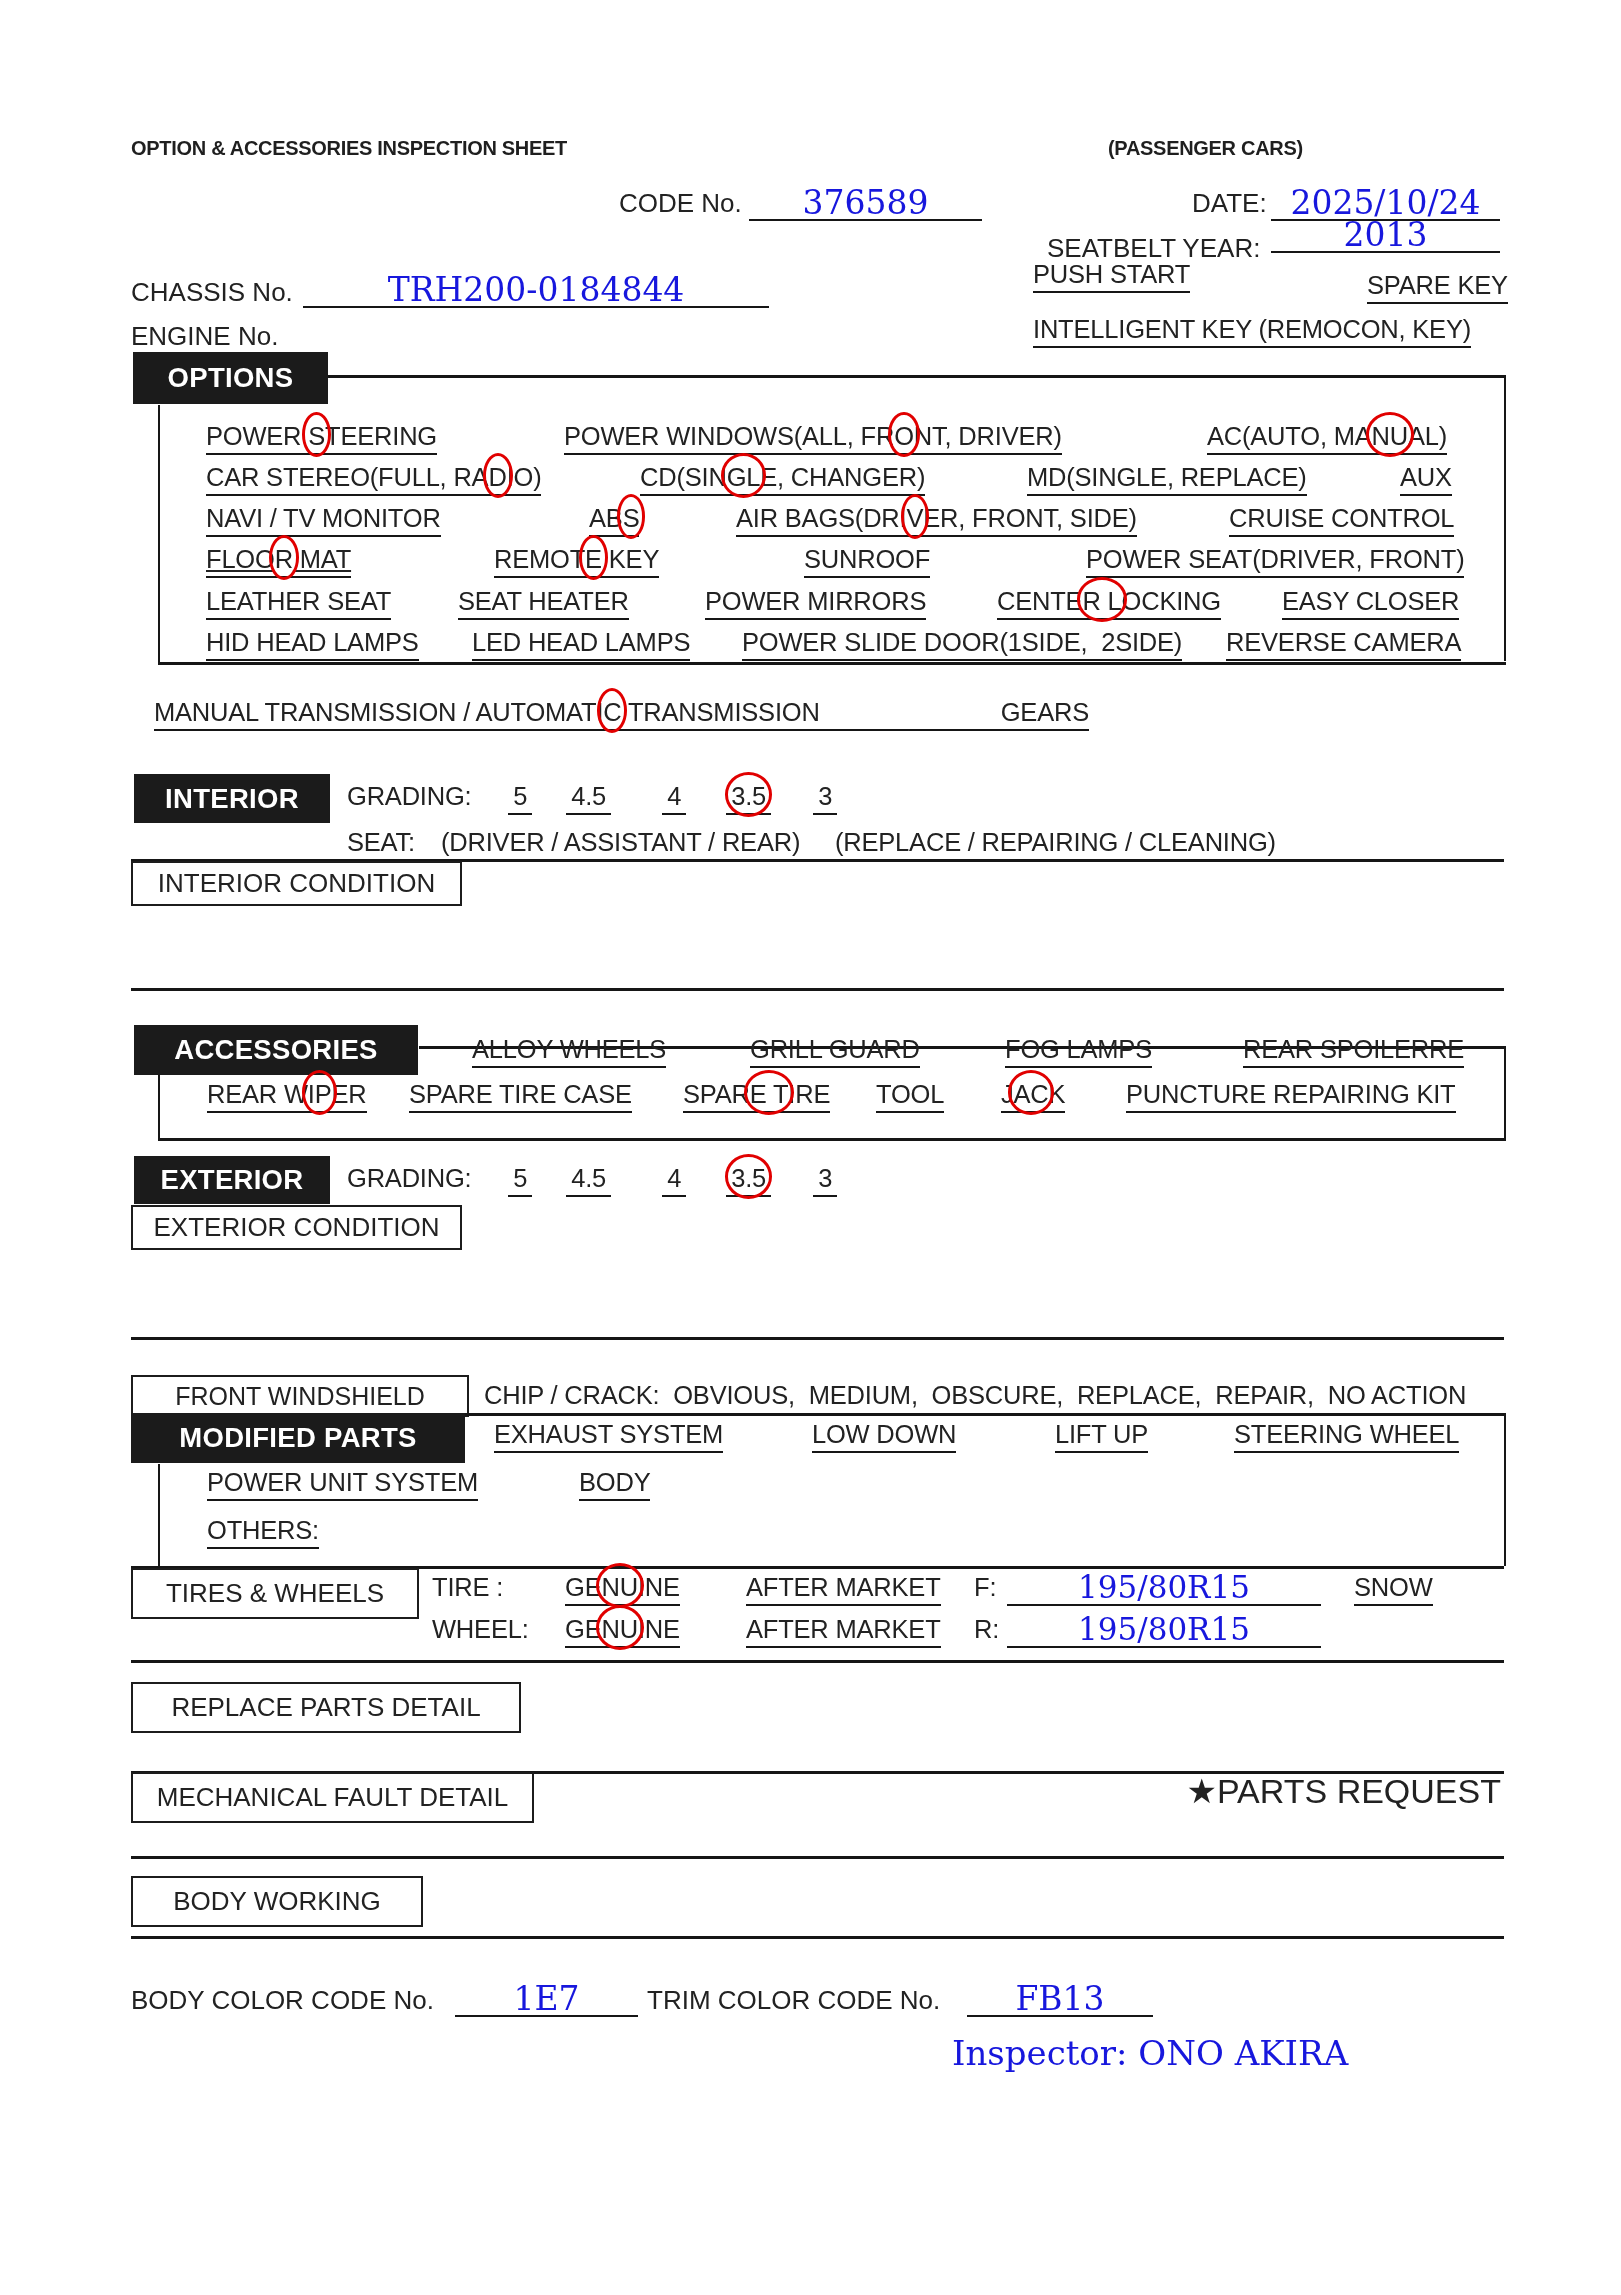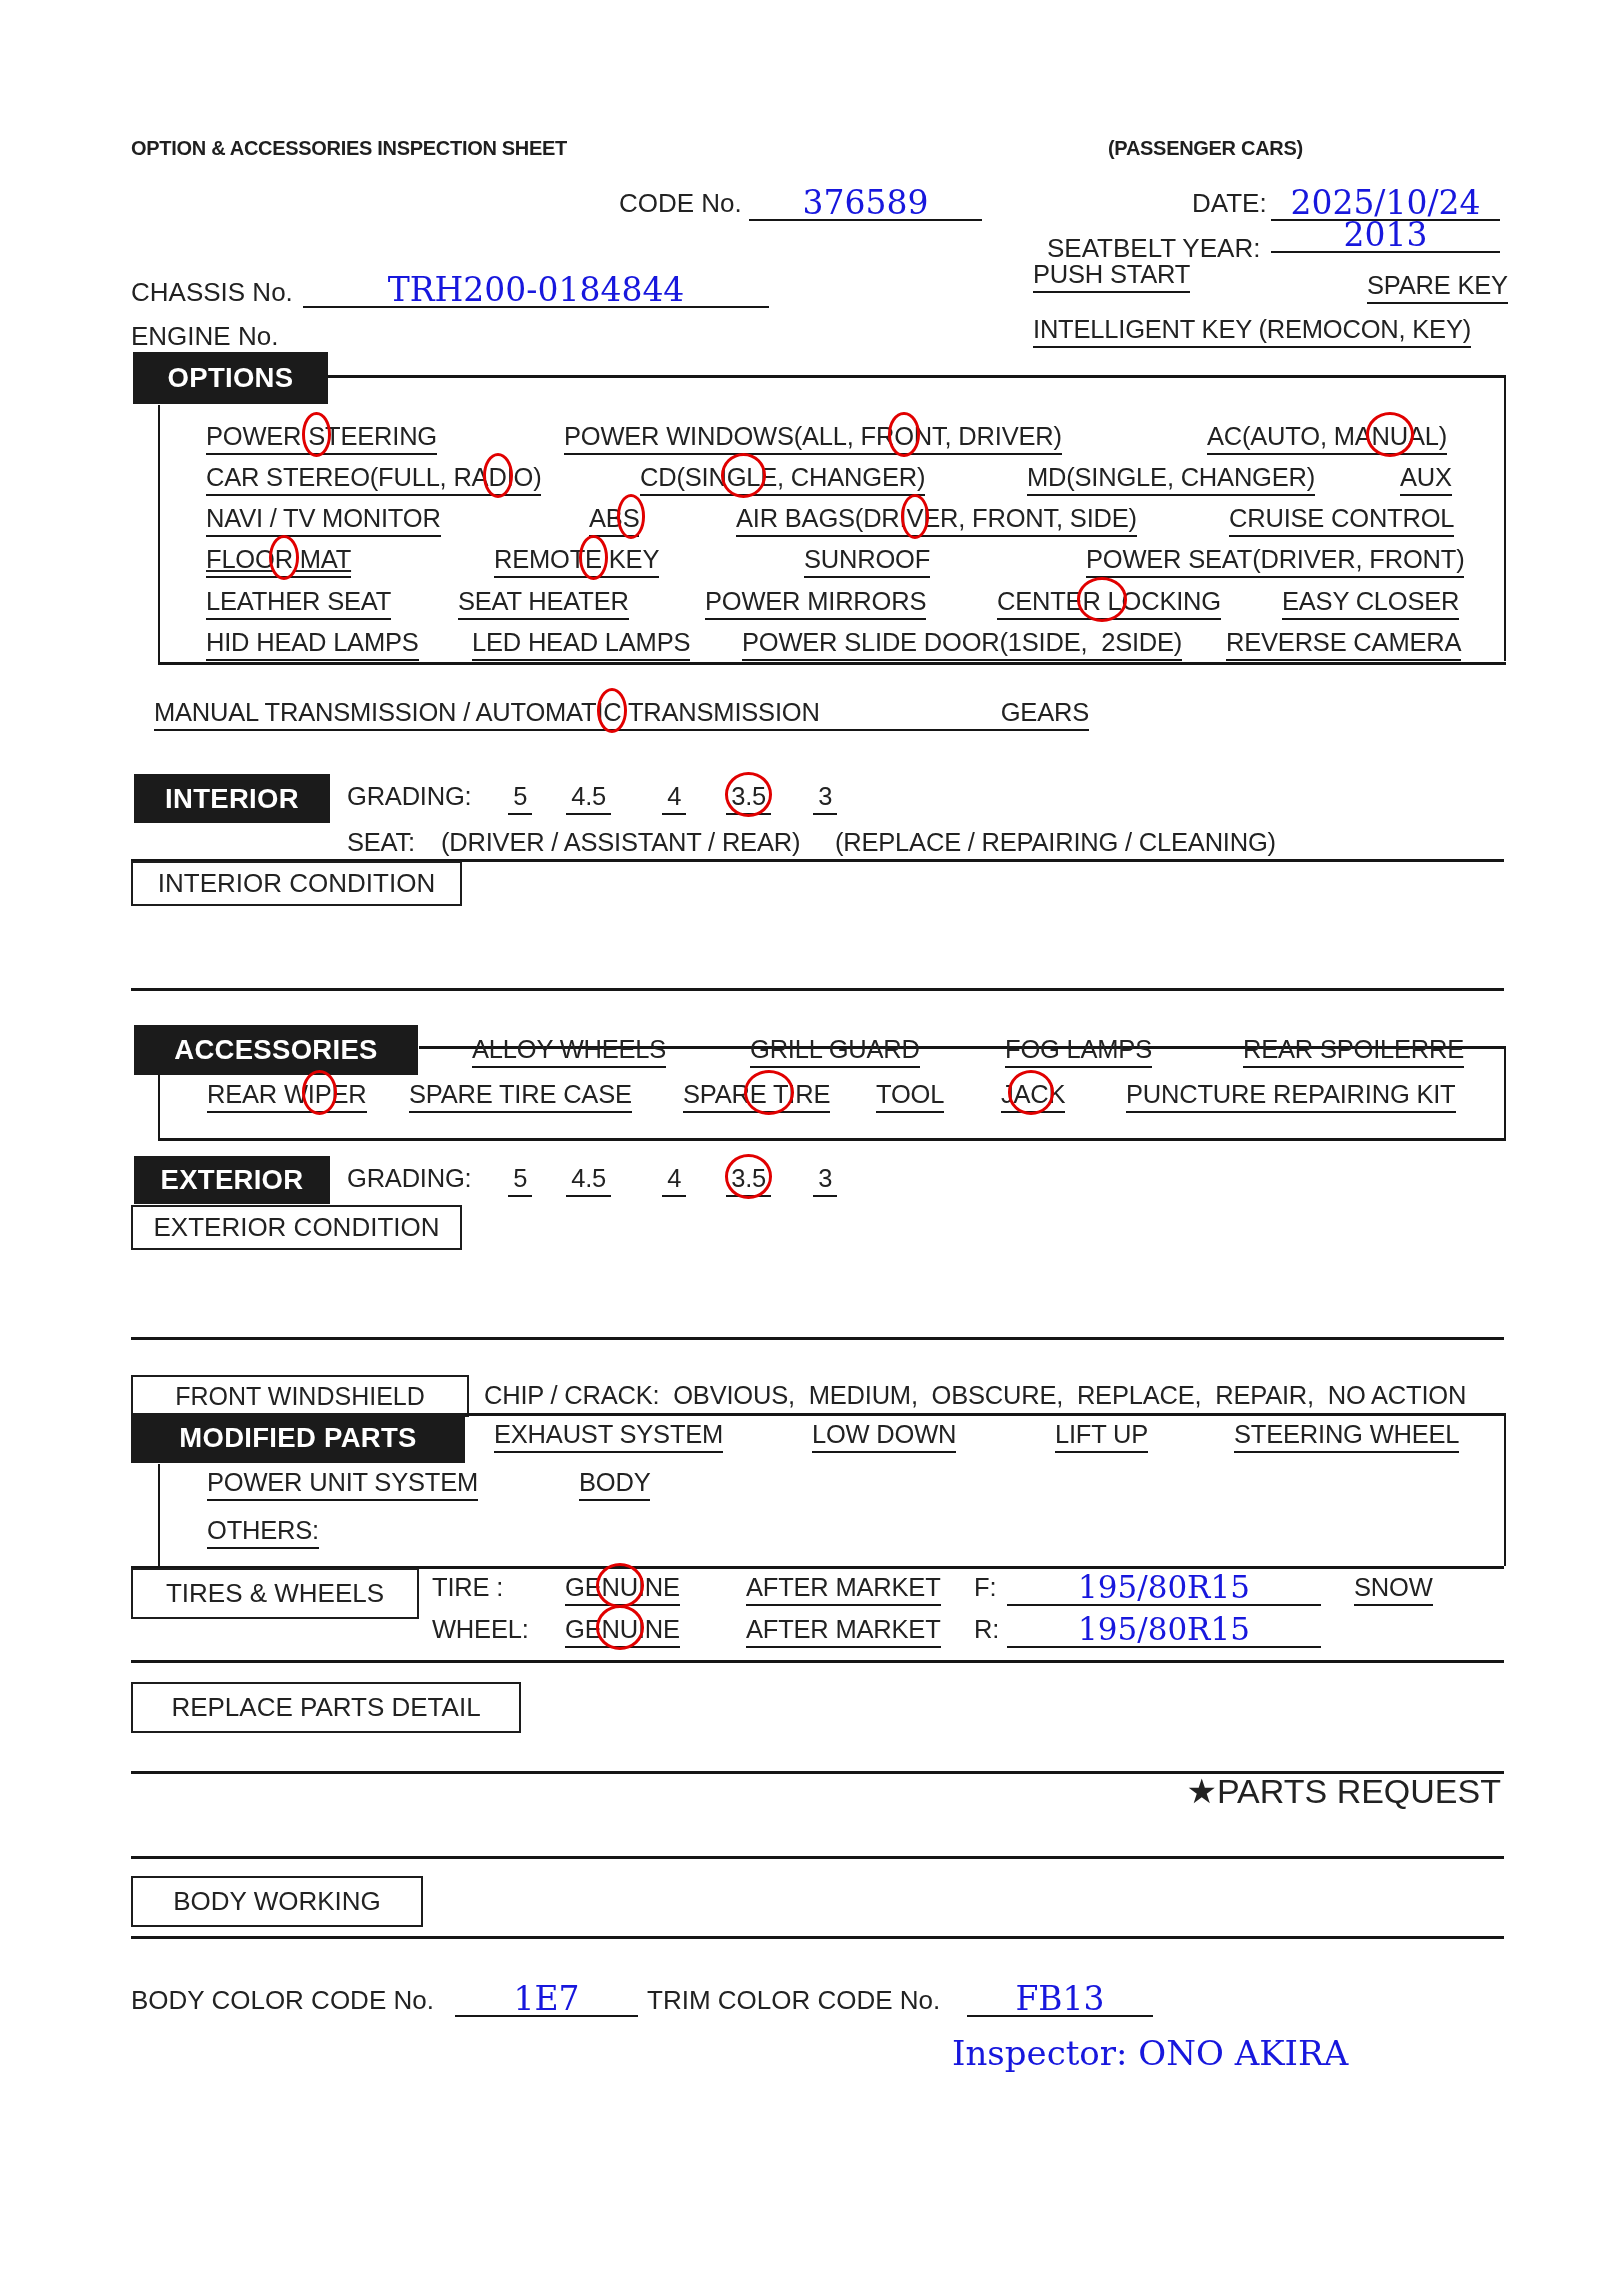--- a/index.html
+++ b/index.html
@@ -64,21 +64,21 @@
   <div class="vline" style="left:1504px;top:375px;height:286px;"></div>
   <div class="line" style="left:158px;top:662px;width:1348px;"></div>
   <div class="blk" style="left:133px;top:352px;width:195px;height:52px;">OPTIONS</div>
 
   <span class="it u" style="left:206px;top:422px;"><i>POWER </i><i class="c">S</i><i>TEERING</i></span>
   <span class="it u" style="left:564px;top:422px;"><i>POWER WINDOWS(ALL, FR</i><i class="c">O</i><i>NT, DRIVER)</i></span>
   <span class="it u" style="left:1207px;top:422px;"><i>AC(AUTO, MA</i><i class="c">NU</i><i>AL)</i></span>
 
   <span class="it u" style="left:206px;top:463px;"><i>CAR STEREO(FULL, RA</i><i class="c">D</i><i>IO)</i></span>
   <span class="it u" style="left:640px;top:463px;"><i>CD(SIN</i><i class="c">GL</i><i>E, CHANGER)</i></span>
-  <span class="it u" style="left:1027px;top:463px;"><i>MD(SINGLE, CHANGER)</i><i></i></span>
+  <span class="it u" style="left:1027px;top:463px;"><i>MD(SINGLE, REPLACE)</i><i></i></span>
   <span class="it u" style="left:1400px;top:463px;"><i>AUX</i><i></i></span>
 
   <span class="it u" style="left:206px;top:504px;"><i>NAVI / TV MONITOR</i><i></i></span>
   <span class="it u" style="left:589px;top:504px;"><i>AB</i><i class="c">S</i><i></i></span>
   <span class="it u" style="left:736px;top:504px;"><i>AIR BAGS(DRI</i><i class="c">V</i><i>ER, FRONT, SIDE)</i></span>
   <span class="it u" style="left:1229px;top:504px;"><i>CRUISE CONTROL</i><i></i></span>
 
   <span class="it u" style="left:206px;top:545px;text-decoration:underline;"><i>FLOO</i><i class="c">R</i><i> MAT</i></span>
   <span class="it u" style="left:494px;top:545px;"><i>REMOT</i><i class="c">E</i><i> KEY</i></span>
   <span class="it u" style="left:804px;top:545px;"><i>SUNROOF</i><i></i></span>
@@ -182,20 +182,21 @@
 
   <div class="line" style="left:131px;top:1660px;width:1373px;"></div>
 
   <div class="obox" style="left:131px;top:1682px;width:386px;height:47px;">REPLACE PARTS DETAIL</div>
 
   <div style="position:absolute;left:1112px;top:1732px;width:389px;text-align:right;font-size:34px;white-space:pre;color:#222;">
     <span>★</span><span>PARTS REQUEST</span>
   </div>
 
   <div class="line" style="left:131px;top:1771px;width:1373px;"></div>
+  <div class="obox" style="left:131px;top:1772px;width:399px;height:47px;">MECHANICAL FAULT DETAIL</div>
 
   <div class="line" style="left:131px;top:1856px;width:1373px;"></div>
   <div class="obox" style="left:131px;top:1876px;width:288px;height:47px;">BODY WORKING</div>
 
   <div class="line" style="left:131px;top:1936px;width:1373px;"></div>
 
   <div class="lbl" style="left:131px;top:1985px;">BODY COLOR CODE No.</div>
   <div class="fld" style="left:455px;top:1978px;width:183px;">
     <span class="blue">1E7</span>
   </div>

